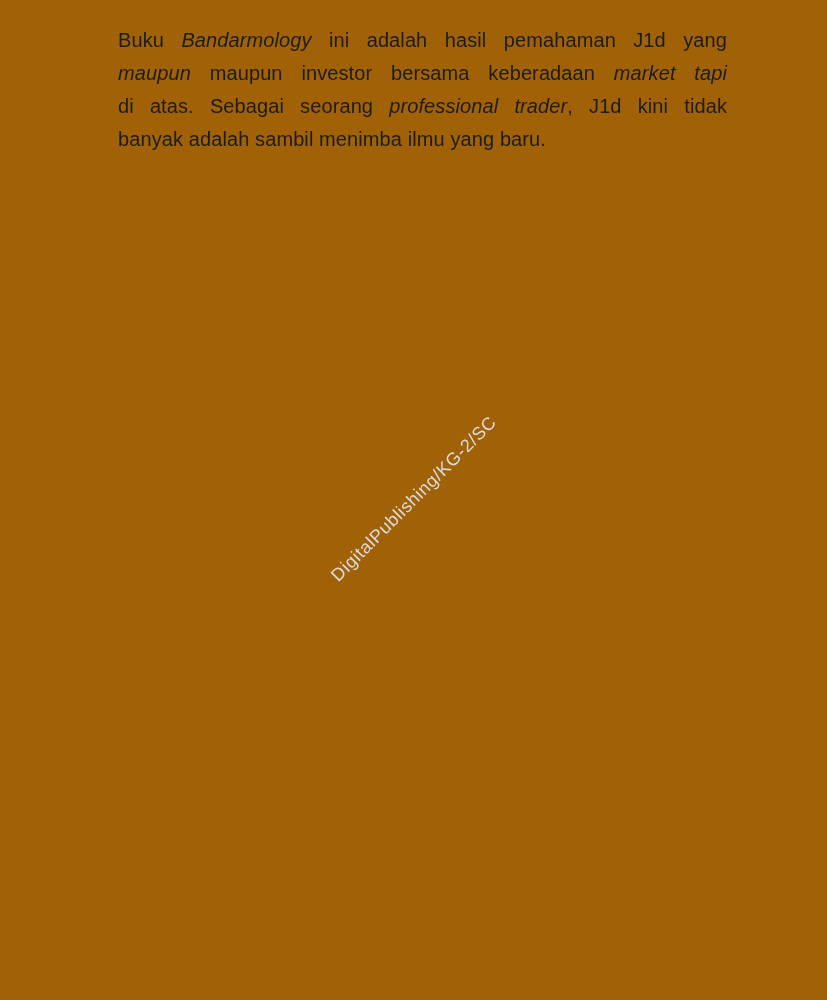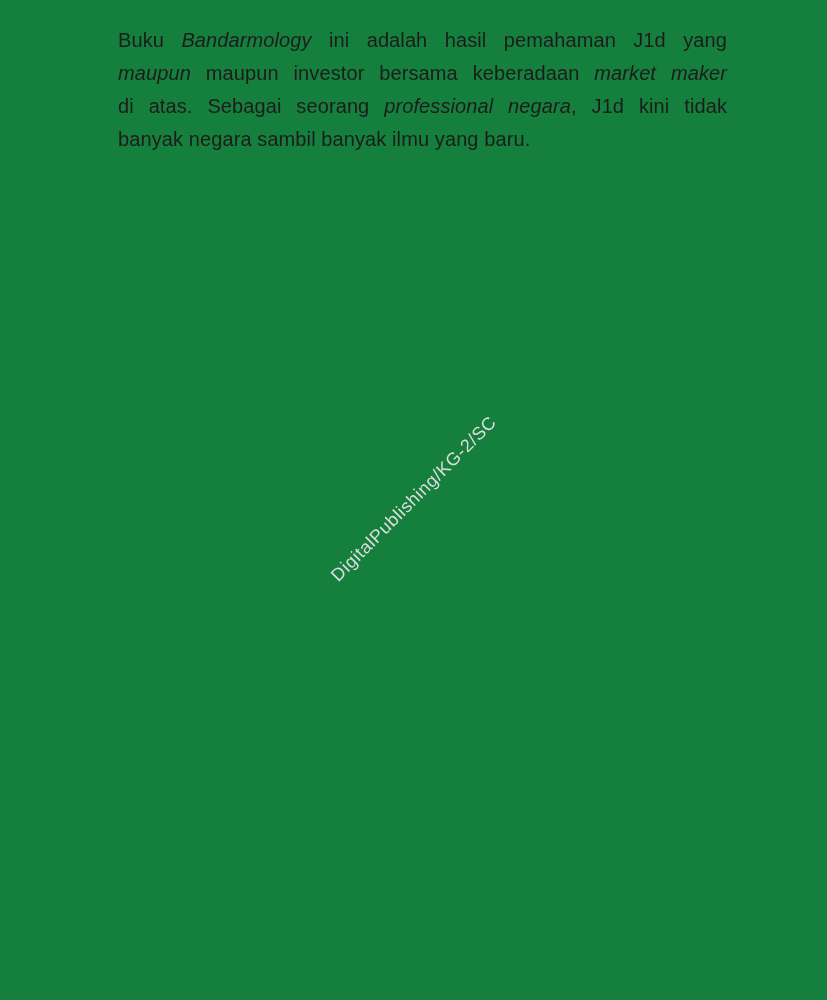--- a/index.html
+++ b/index.html
@@ -10,21 +10,21 @@
     width: 827px;
     height: 1000px;
     background: #ffffff;
     position: relative;
     overflow: hidden;
     font-family: "Liberation Sans", sans-serif;
   }
   .page {
     position: absolute;
     inset: 0;
-    background: #15803d;
+    background: #a16207;
   }
   .paragraph {
     position: absolute;
     left: 118px;
     top: 24px;
     width: 609px;
     font-size: 20px;
     line-height: 33px;
     color: #1c1c1c;
     letter-spacing: 0.1px;
@@ -55,20 +55,20 @@
     pointer-events: none;
   }
 </style>
 </head>
 <body>
 
 <div class="page">
 
   <div class="paragraph">
       <div class="line"><span>Buku </span><span class="it">Bandarmology</span><span> ini adalah hasil pemahaman J1d yang</span></div>
-      <div class="line"><span class="it">maupun</span><span> maupun investor bersama keberadaan </span><span class="it">market maker</span></div>
-      <div class="line"><span>di atas. Sebagai seorang </span><span class="it">professional negara</span><span>, J1d kini tidak</span></div>
-      <div class="line last"><span>banyak negara sambil banyak ilmu yang baru.</span></div>
+      <div class="line"><span class="it">maupun</span><span> maupun investor bersama keberadaan </span><span class="it">market tapi</span></div>
+      <div class="line"><span>di atas. Sebagai seorang </span><span class="it">professional trader</span><span>, J1d kini tidak</span></div>
+      <div class="line last"><span>banyak adalah sambil menimba ilmu yang baru.</span></div>
     </div>
 
   <div class="watermark">DigitalPublishing/KG-2/SC</div>
 
 </div>
 
 </body></html>

